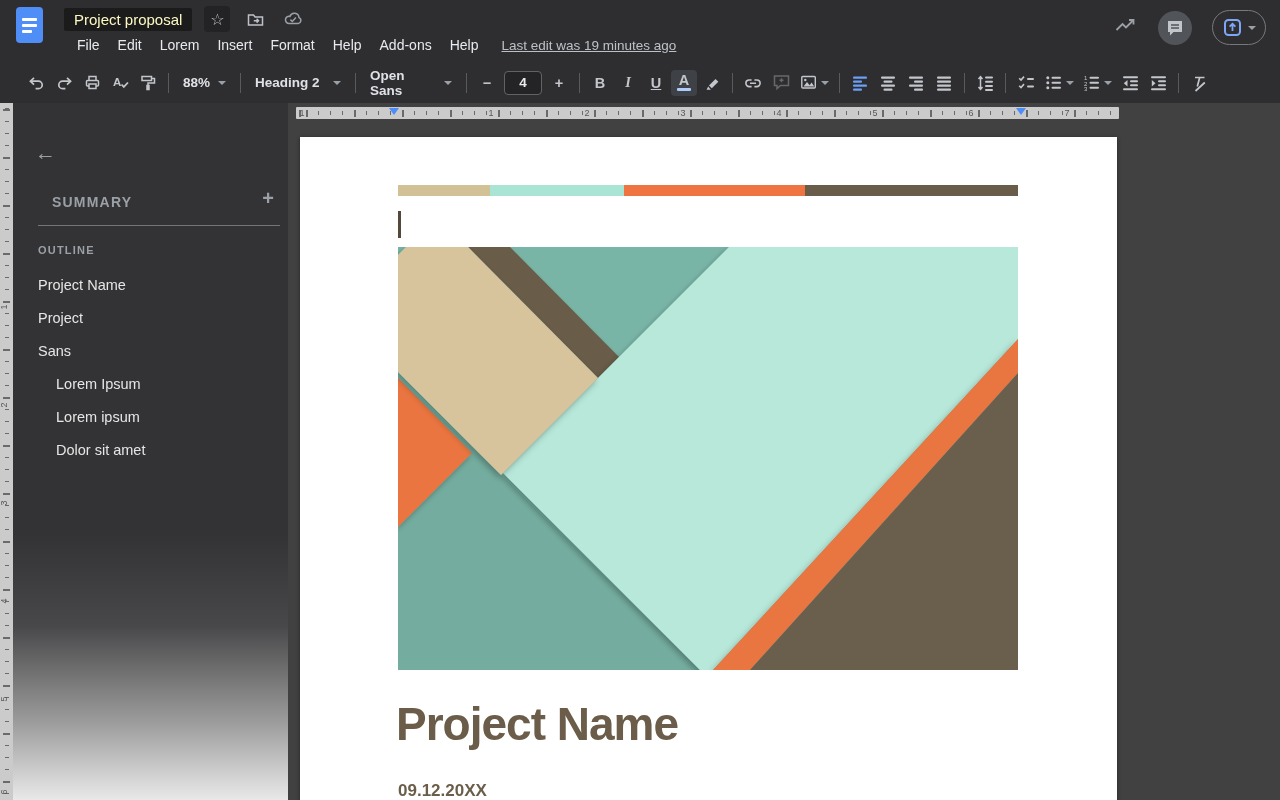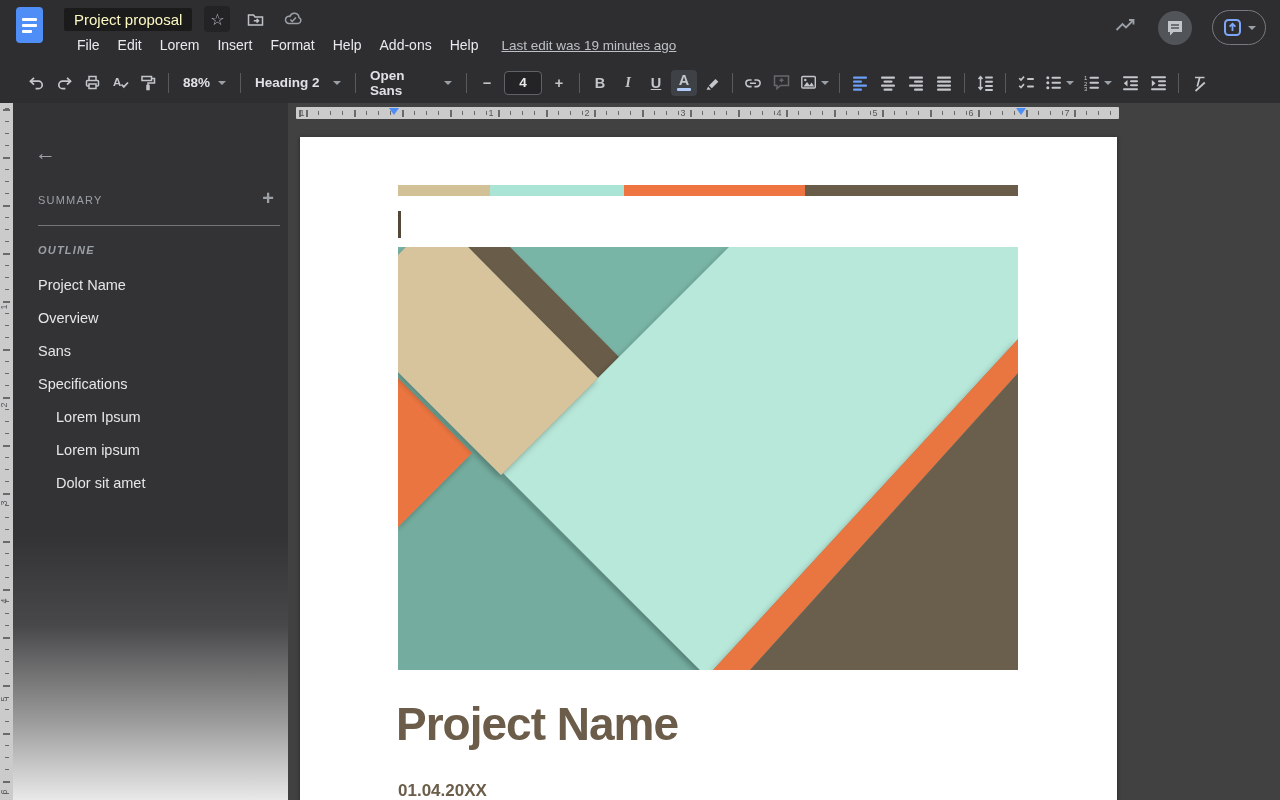--- a/index.html
+++ b/index.html
@@ -37,24 +37,24 @@
   
   .vruler { position:absolute; left:0; top:103px; width:13px; height:697px; background:#cbcbcb; z-index:20;
     background-image:
       repeating-linear-gradient(180deg,#6a6a6a 0 1.5px, transparent 1.5px 12px),
       repeating-linear-gradient(180deg,#6a6a6a 0 2px, transparent 2px 48px);
     background-size:4px auto, 7px auto; background-repeat:repeat-y; background-position:center 6px, center 6px; }
   .vruler span { position:absolute; left:1px; color:#55585c; font-size:9px; transform:rotate(-90deg); }
   .sidebar { position:absolute; left:13px; top:103px; width:275px; height:697px;
     background:linear-gradient(180deg,#333336 0%, #333336 62%, #48484a 75%, #9d9d9d 89%, #e9e9e9 100%); z-index:19; }
   .back-arrow { position:absolute; left:22px; top:38px; color:#9aa0a6; font-size:21px; }
-  .summary-lbl { position:absolute; left:25px; top:91px; color:#9aa0a6; font-size:11px; font-weight:normal; letter-spacing:1.2px; }
+  .summary-lbl { position:absolute; left:39px; top:91px; color:#9aa0a6; font-size:14px; font-weight:bold; letter-spacing:1.2px; }
   .plus-btn { position:absolute; right:14px; top:84px; color:#9aa0a6; font-size:20px; font-weight:bold; }
   .sb-divider { position:absolute; left:25px; right:8px; top:122px; border-bottom:1px solid #767676; }
-  .outline-lbl { position:absolute; left:25px; top:141px; color:#9aa0a6; font-size:11px; font-weight:bold; letter-spacing:1.2px;font-style:italic; }
+  .outline-lbl { position:absolute; left:25px; top:141px; color:#9aa0a6; font-size:11px; font-weight:bold; letter-spacing:1.2px; }
   .ol-list { position:absolute; left:0; top:166px; width:100%; }
   .ol-item { color:#e6e6e6; font-size:14.5px; font-weight:500; padding:8px 8px 8px 25px; height:33px; }
   .ol-item.ind { padding-left:43px; }
 
   .canvas { position:absolute; left:288px; top:103px; width:992px; height:697px; background:#414141; overflow:hidden; }
   .hruler { position:absolute; left:8px; top:4px; width:823px; height:12px; background:#cbcbcb; border-radius:1px;
     background-image:
       repeating-linear-gradient(90deg,#6a6a6a 0 1.5px, transparent 1.5px 12px),
       repeating-linear-gradient(90deg,#6a6a6a 0 2px, transparent 2px 48px);
     background-size:auto 4px, auto 7px; background-repeat:repeat-x; background-position:10px center, 10px center; }
@@ -323,23 +323,22 @@
 </div>
 
 <div class="sidebar">
   <span class="back-arrow">←</span>
   <span class="summary-lbl">SUMMARY</span>
   <span class="plus-btn">+</span>
   <div class="sb-divider"></div>
   <span class="outline-lbl">OUTLINE</span>
   <div class="ol-list">
     <div class="ol-item">Project Name</div>
-    <div class="ol-item">Overview</div>
+    <div class="ol-item">Project</div>
     <div class="ol-item">Sans</div>
-    <div class="ol-item">Specifications</div>
     <div class="ol-item ind">Lorem Ipsum</div>
     <div class="ol-item ind">Lorem ipsum</div>
     <div class="ol-item ind">Dolor sit amet</div>
   </div>
 </div>
 
 <div class="canvas">
   <div class="hruler">
     <span style="left:6px">1</span>
     <span style="left:195px">1</span>
@@ -374,15 +373,15 @@
       <polygon points="0,131 103,228 302,423 0,423" fill="#74ad9f"></polygon>
       <polygon points="0,131 74,206 0,280" filter="url(#ds)" fill="#ea7440"></polygon>
       <polygon points="70,0 112,0 221,110 200,131" filter="url(#ds)" fill="#695c48"></polygon>
       <polygon points="331,0 620,0 620,92 315,423 302,423 105,226" filter="url(#ds)" fill="#b7e8da"></polygon>
       <polygon points="8,0 70,0 200,131 103,228 0,125 0,8" filter="url(#ds)" fill="#d7c49c"></polygon>
       <polygon points="620,92 620,126 352,423 315,423" filter="url(#ds)" fill="#e9743f"></polygon>
       <polygon points="620,126 620,423 352,423" fill="#6a5e4d"></polygon>
     </svg>
 
     <div class="doc-heading" style="color:#6b5d49">Project Name</div>
-    <div class="doc-date" style="color:#6b5d49">01.04.20XX</div>
+    <div class="doc-date" style="color:#6b5d49">09.12.20XX</div>
   </div>
 </div>
 
 </body></html>

